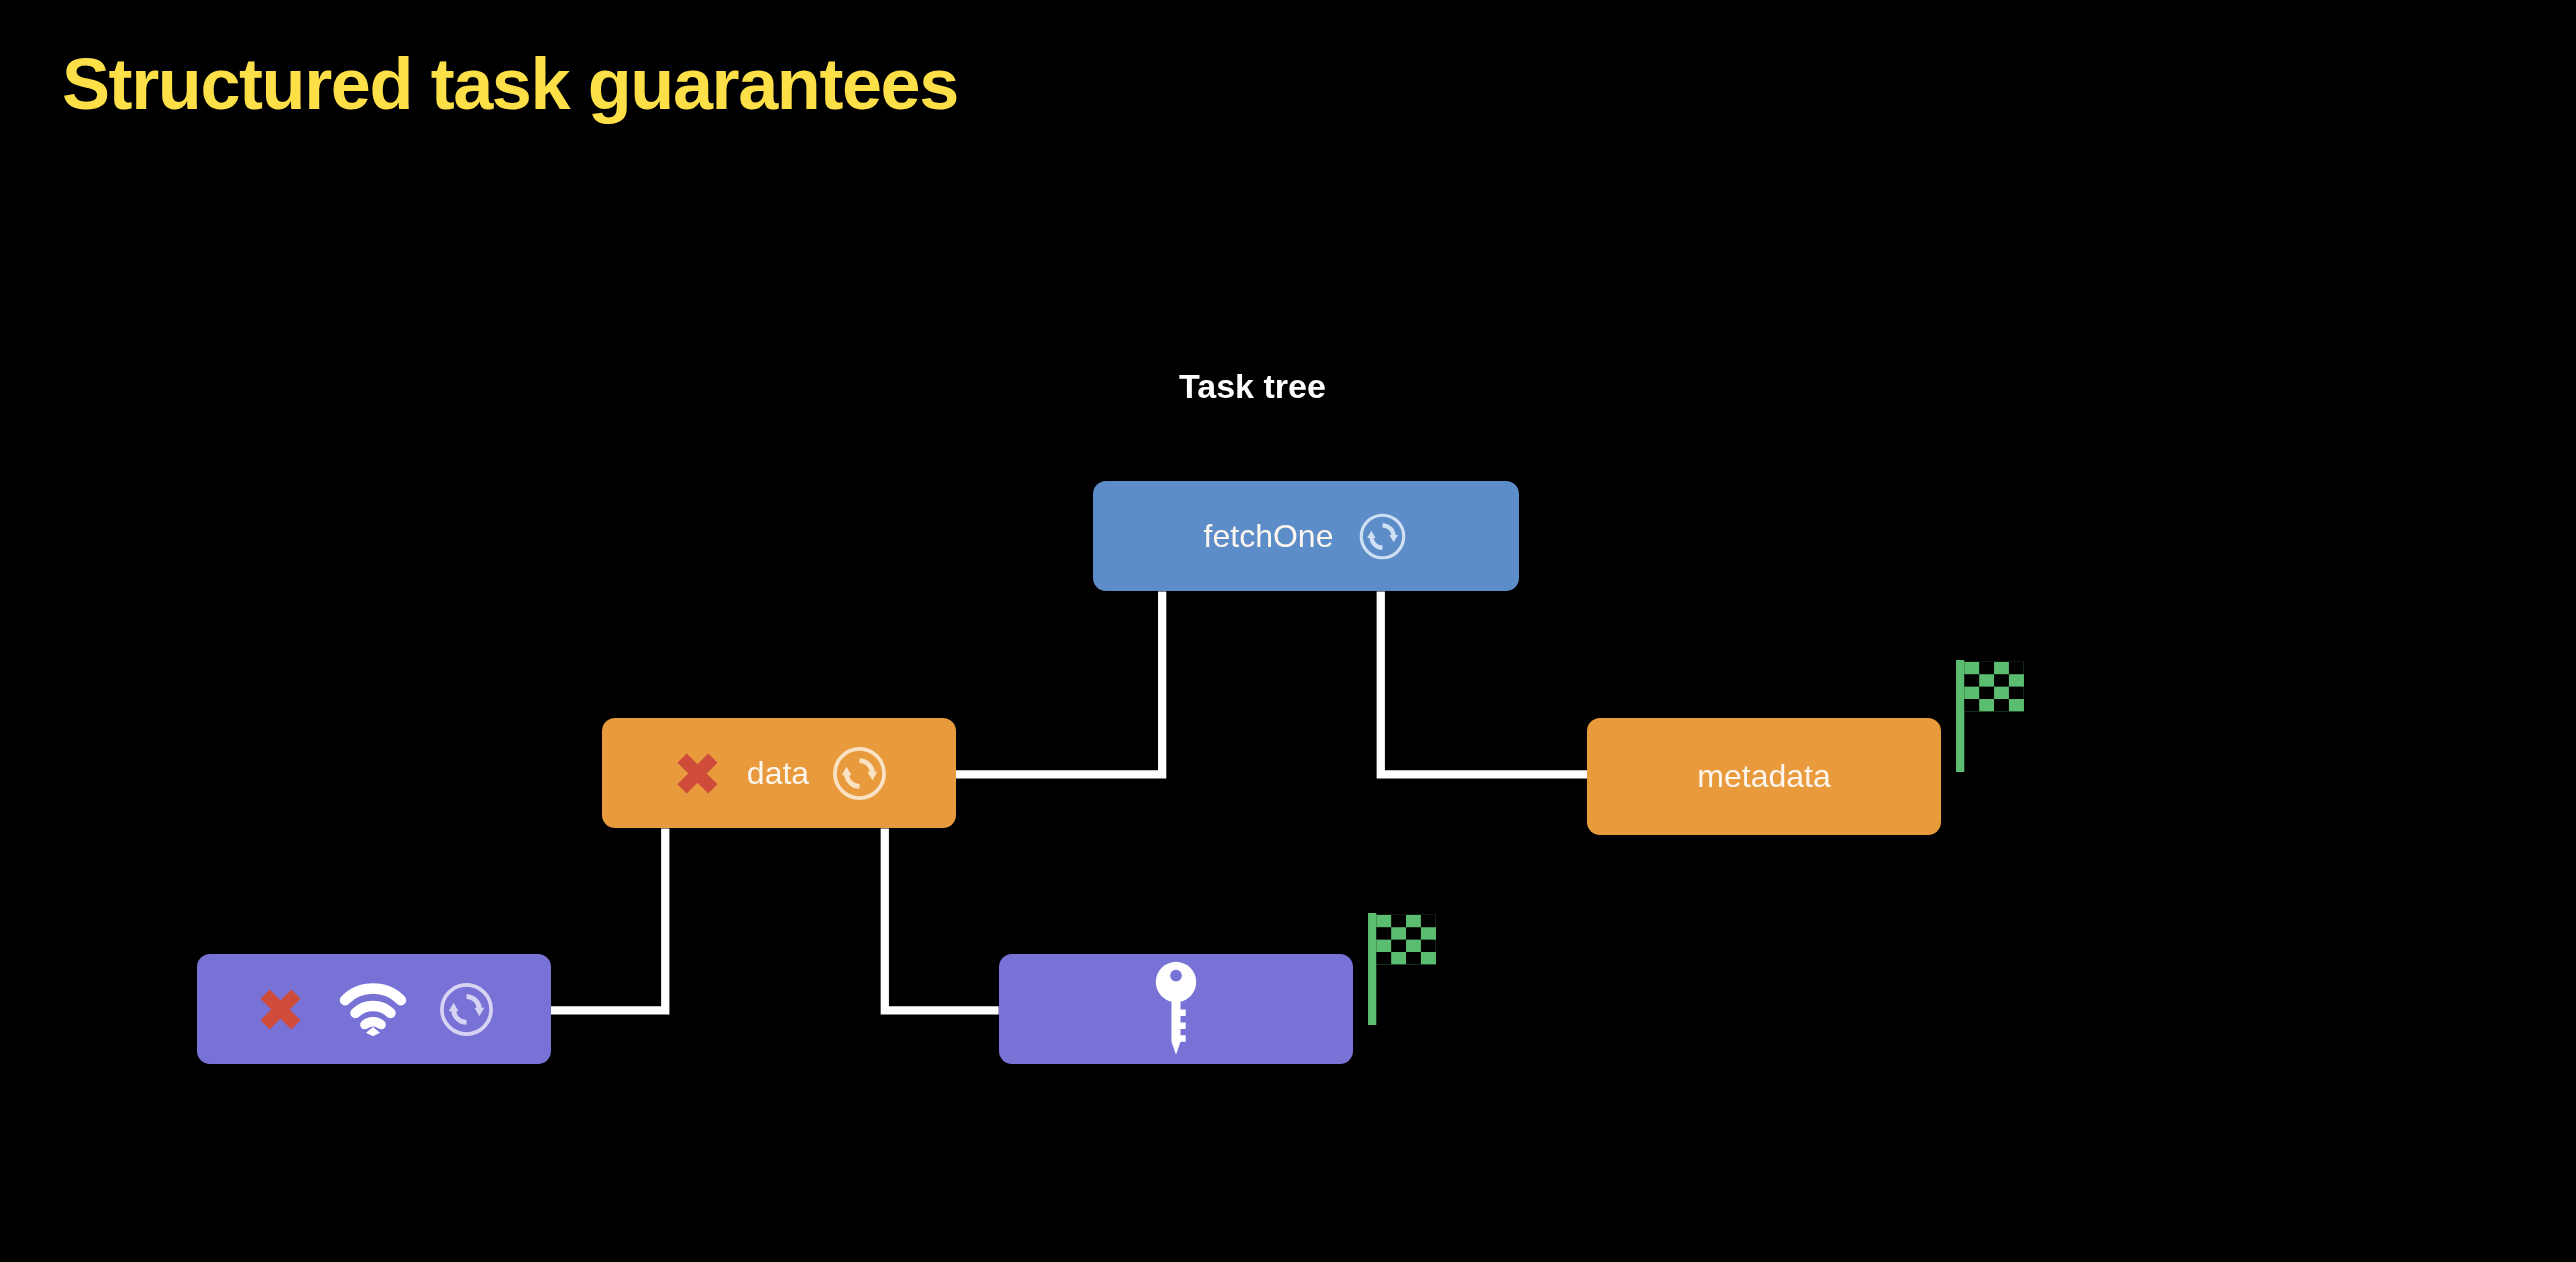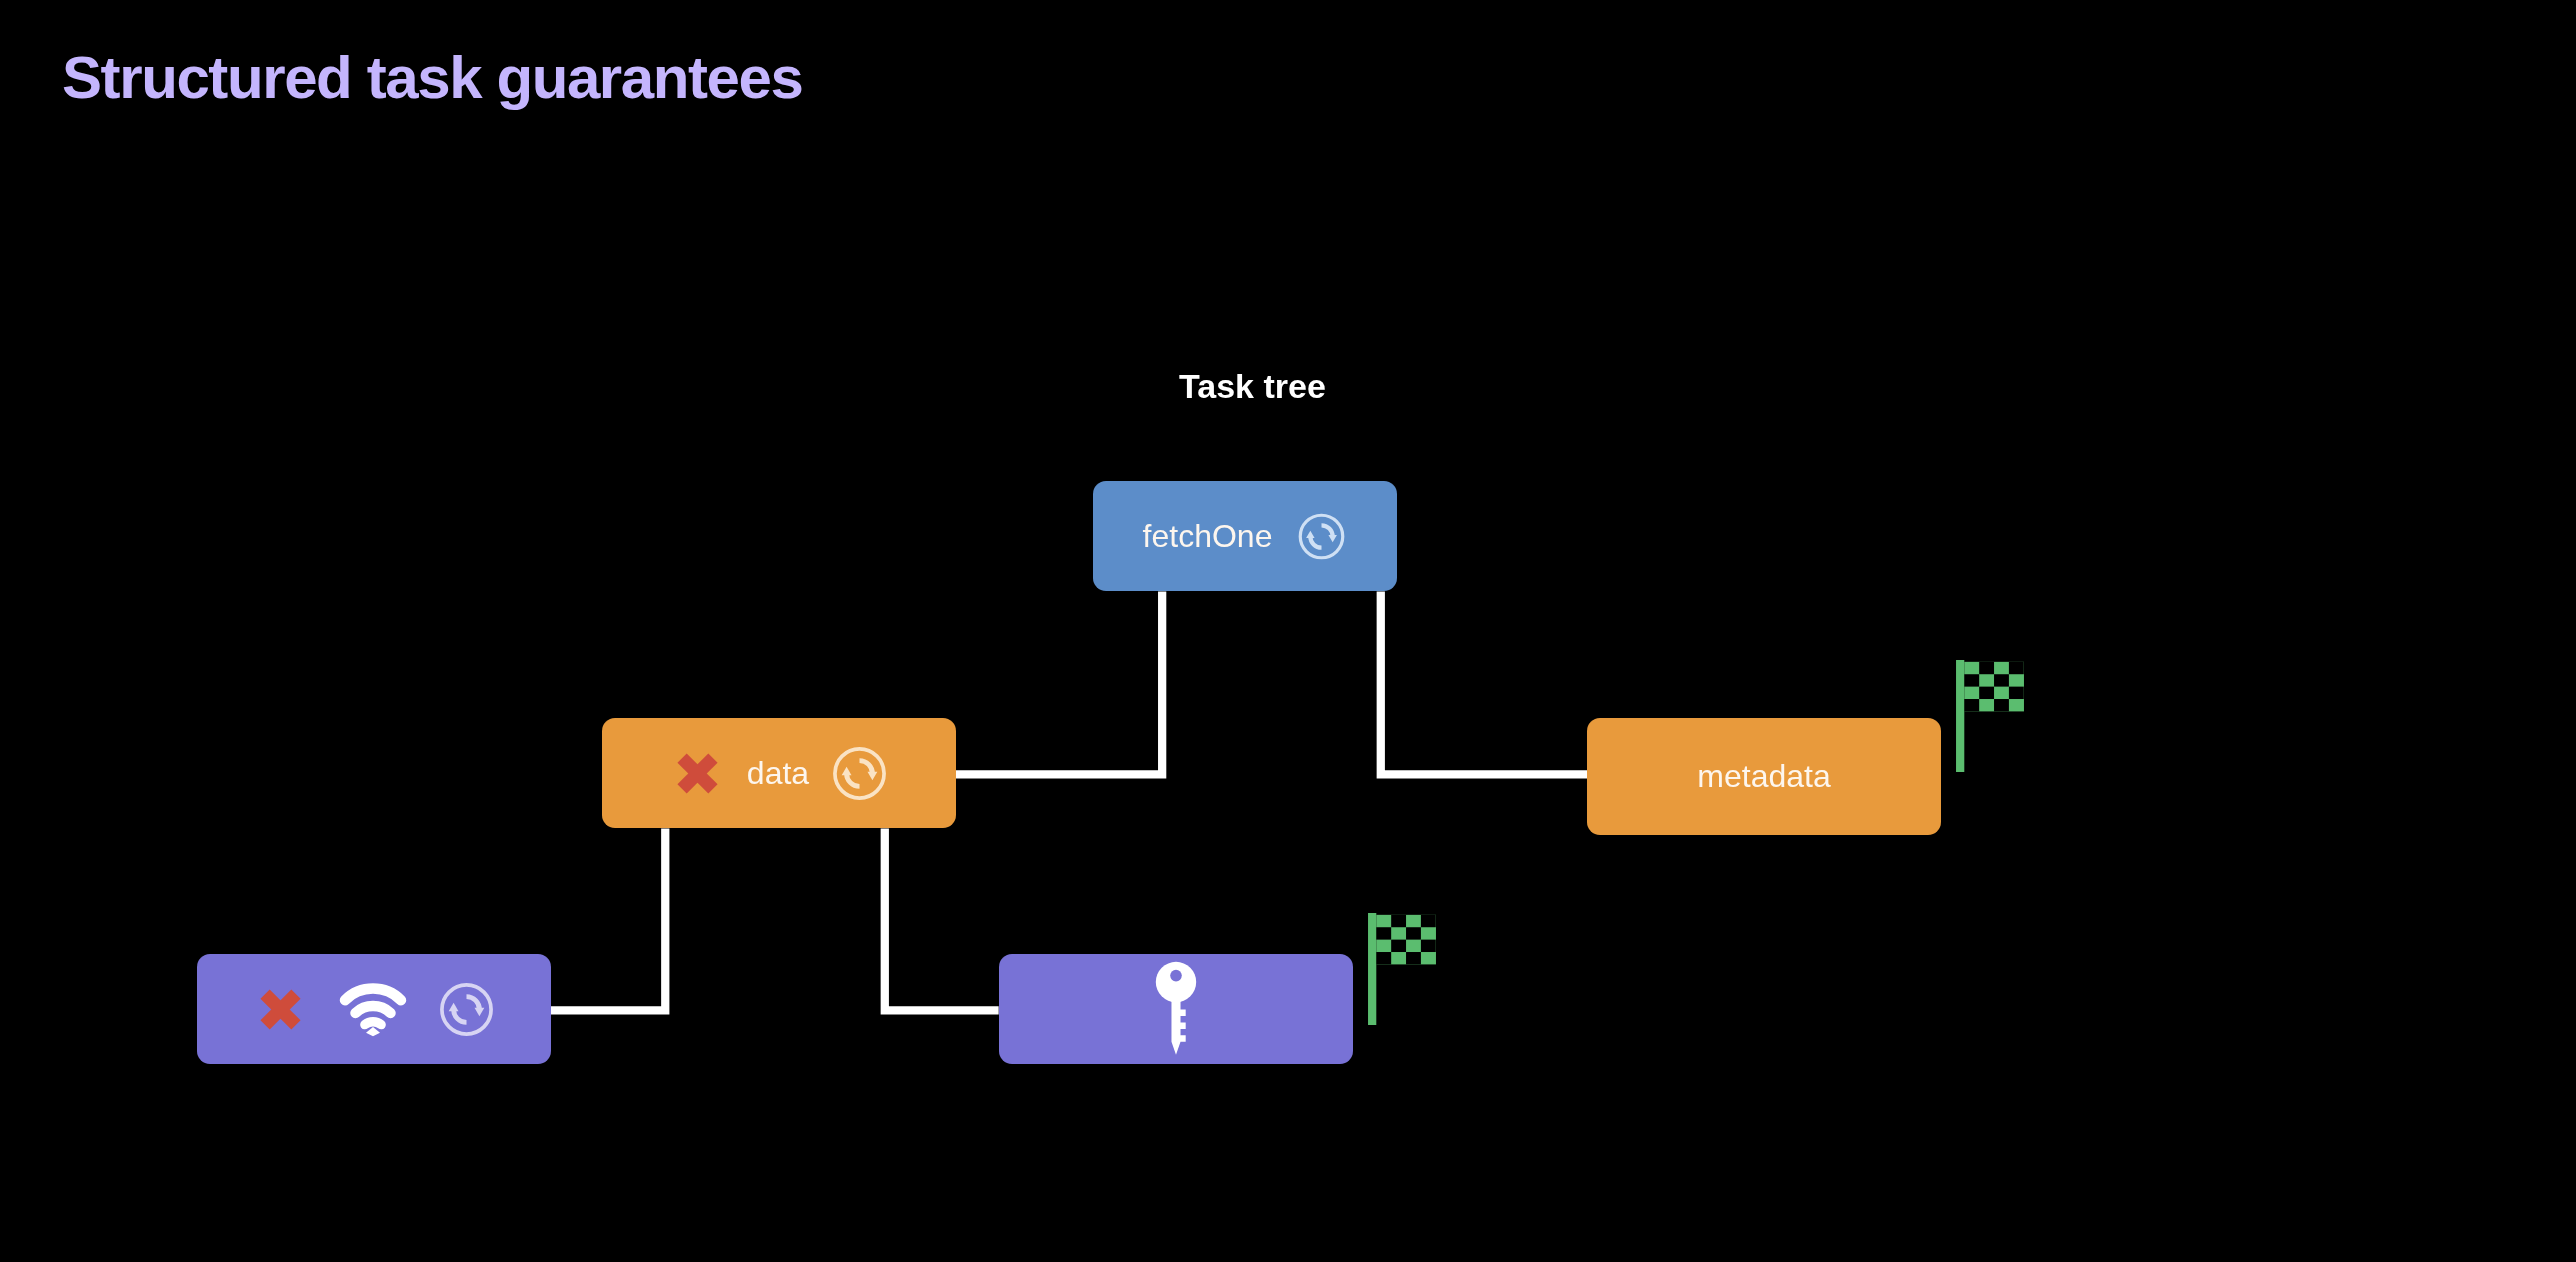--- a/index.html
+++ b/index.html
@@ -14,22 +14,22 @@
     overflow: hidden;
     font-family: "Liberation Sans", sans-serif;
     -webkit-font-smoothing: antialiased;
   }
 
   
   #slide-title {
     position: absolute;
     left: 62px;
     top: 48px;
-    color: #c4b5fd;
-    font-size: 60px;
+    color: #fde047;
+    font-size: 72px;
     font-weight: bold;
     letter-spacing: -1.4px;
     line-height: 1;
     white-space: nowrap;
   }
 
   
   #diagram-caption {
     position: absolute;
     left: 1179px;
@@ -93,21 +93,21 @@
     <path d="M 1265 644 L 1265 843 L 1040 843"></path>
 
     <path d="M 1503 644 L 1503 843 L 1728 843"></path>
 
     <path d="M 724 902 L 724 1100 L 599 1100"></path>
 
     <path d="M 963 902 L 963 1100 L 1087 1100"></path>
   </g>
 </svg>
 
-<div class="node node-blue" style="left:1093px; top:481px; width:304px; height:110px;">
+<div class="node node-blue" style="left:1093px; top:481px; width:426px; height:110px;">
   <div class="node-inner">
     <span class="node-label">fetchOne</span>
     <span class="icon">
       <svg width="51" height="51" viewBox="0 0 48 48">
         <circle cx="24" cy="24" r="20" fill="none" stroke="#cfe0f4" stroke-width="3"></circle>
         <path d="M24 13.5 A10.5 10.5 0 0 1 34.5 24" fill="none" stroke="#cfe0f4" stroke-width="4" stroke-linecap="butt"></path>
         <path d="M24 34.5 A10.5 10.5 0 0 1 13.5 24" fill="none" stroke="#cfe0f4" stroke-width="4" stroke-linecap="butt"></path>
         <polygon points="34.5,29.5 30.5,22.5 38.5,22.5" fill="#cfe0f4"></polygon>
         <polygon points="13.5,18.5 17.5,25.5 9.5,25.5" fill="#cfe0f4"></polygon>
       </svg>

